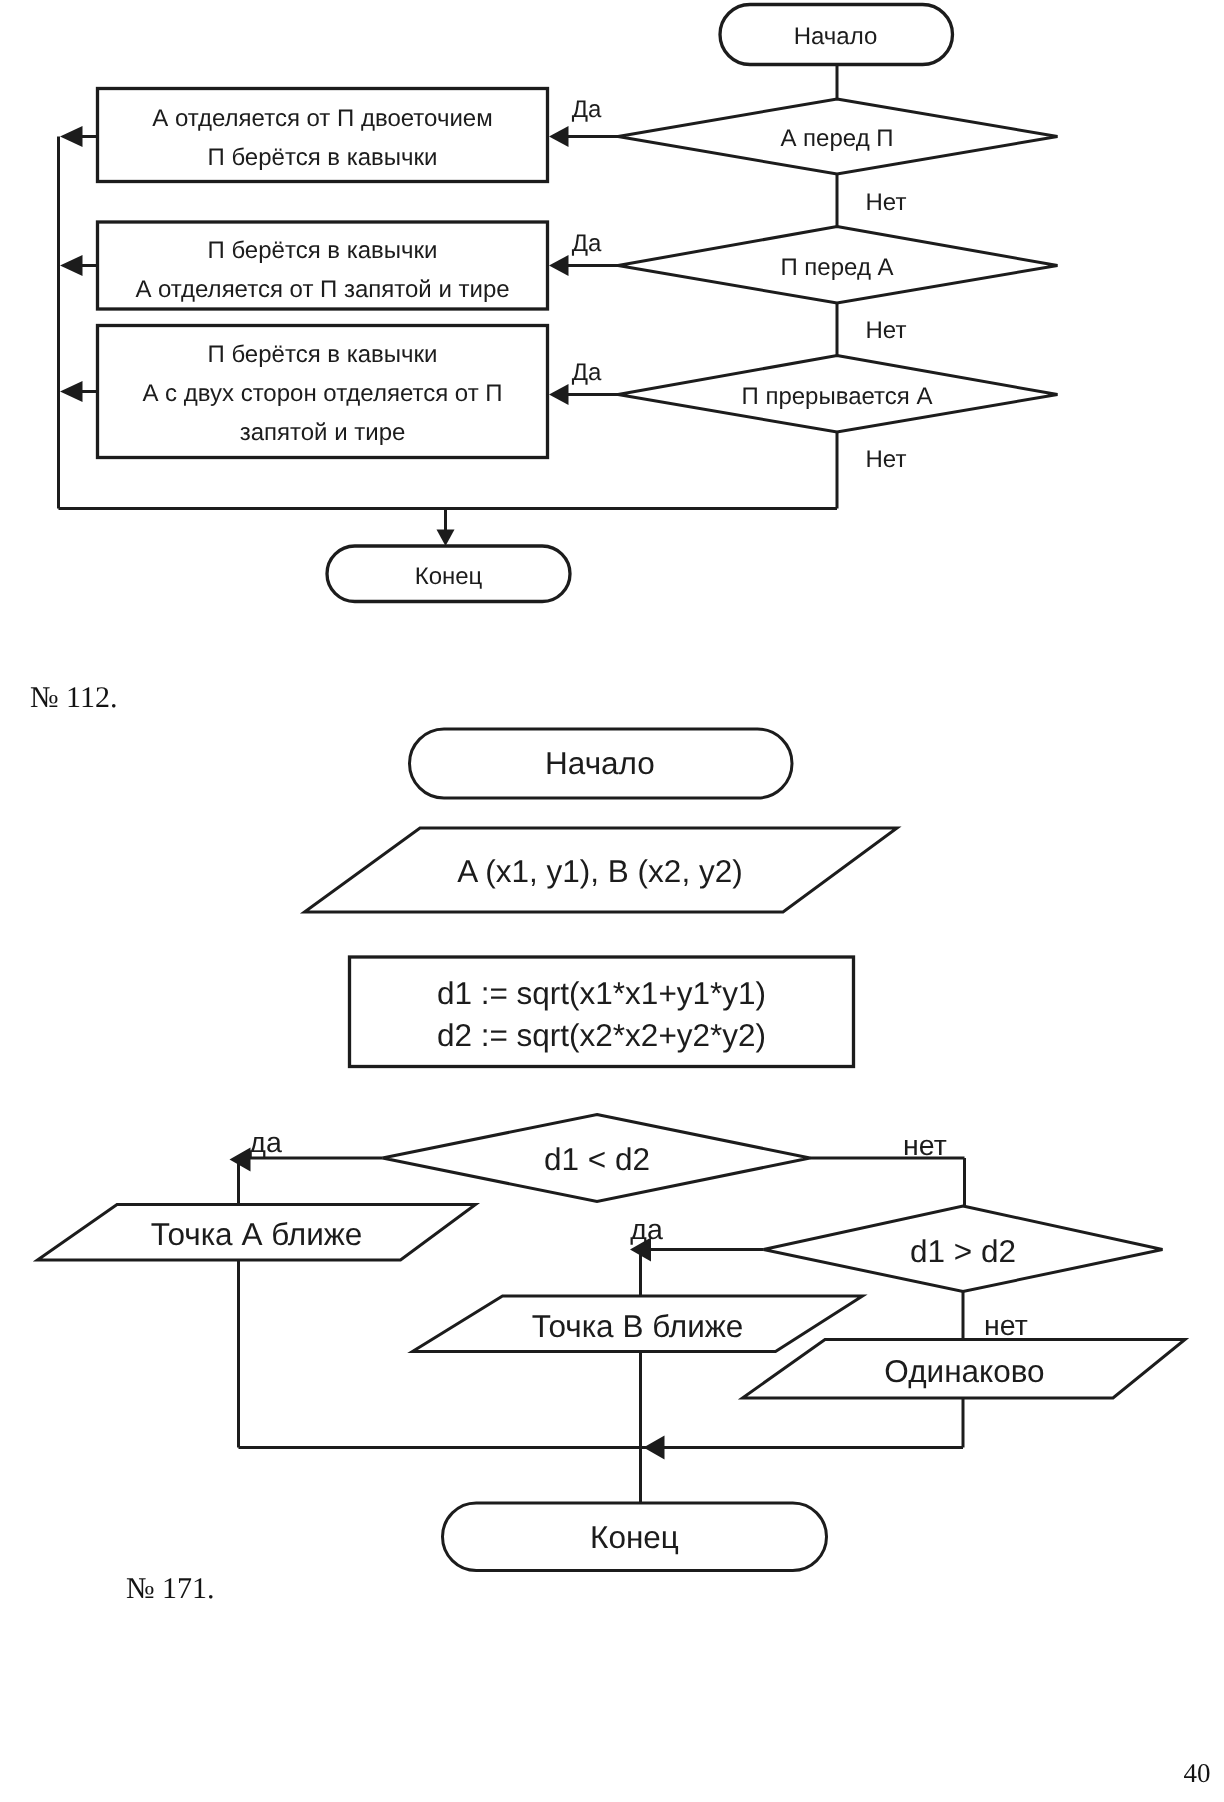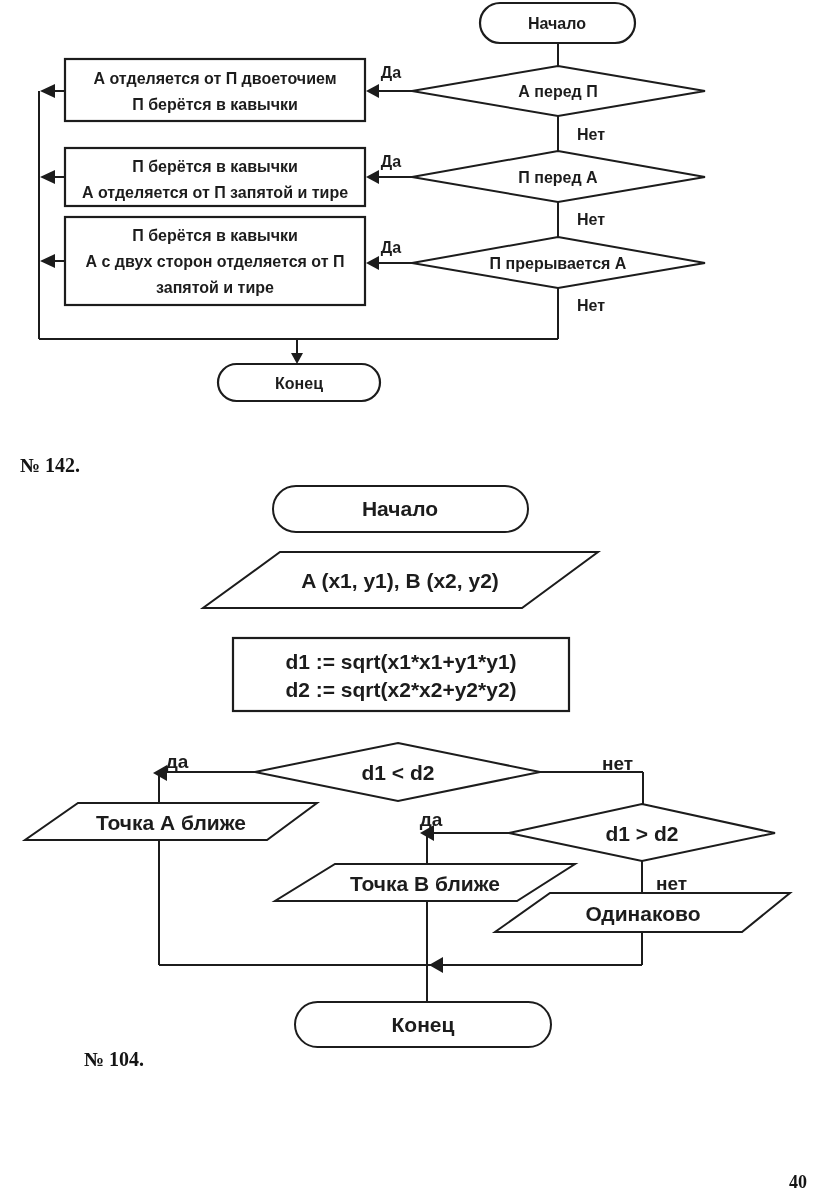--- a/index.html
+++ b/index.html
@@ -1,20 +1,19 @@
 <!DOCTYPE html>
 <html><head>
 <meta charset="utf-8">
 <style>
   html,body { margin:0; padding:0; background:#ffffff; }
   .page {
     position:relative; width:816px; height:1201px;
     background:#ffffff; overflow:hidden;
     font-family:"Liberation Sans", sans-serif;
-    font-weight:bold;
   }
   .serif-label {
     position:absolute; font-family:"Liberation Serif", serif;
     color:#141414; white-space:nowrap;
   }
   #label-142 { left:20px; top:454px; font-size:20px; }
   #label-143 { left:84px; top:1048px; font-size:20px; }
   #page-number { left:789px; top:1172px; font-size:18px; }
   svg { position:absolute; left:0; top:0; }
   svg text {
@@ -121,17 +120,17 @@
     <text class="t21" x="425" y="891" text-anchor="middle">Точка В ближе</text>
     <text class="t21" x="643" y="921" text-anchor="middle">Одинаково</text>
     <text class="t21" x="423" y="1032" text-anchor="middle">Конец</text>
 
     <text class="t19" x="177" y="768" text-anchor="middle">да</text>
     <text class="t19" x="602" y="770" text-anchor="start">нет</text>
     <text class="t19" x="431" y="826" text-anchor="middle">да</text>
     <text class="t19" x="656" y="890" text-anchor="start">нет</text>
   </svg>
 
-  <div class="serif-label" id="label-142">№ 142.</div>
-  <div class="serif-label" id="label-143">№ 104.</div>
+  <div class="serif-label" id="label-142">№ 112.</div>
+  <div class="serif-label" id="label-143">№ 171.</div>
   <div class="serif-label" id="page-number">40</div>
 
 </div>
 
 </body></html>

